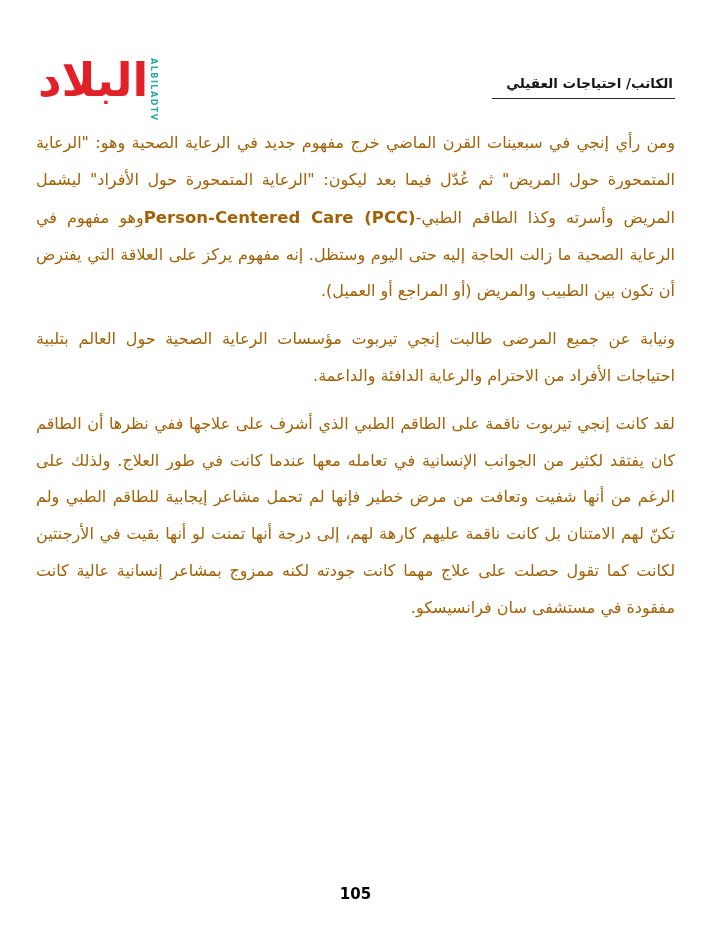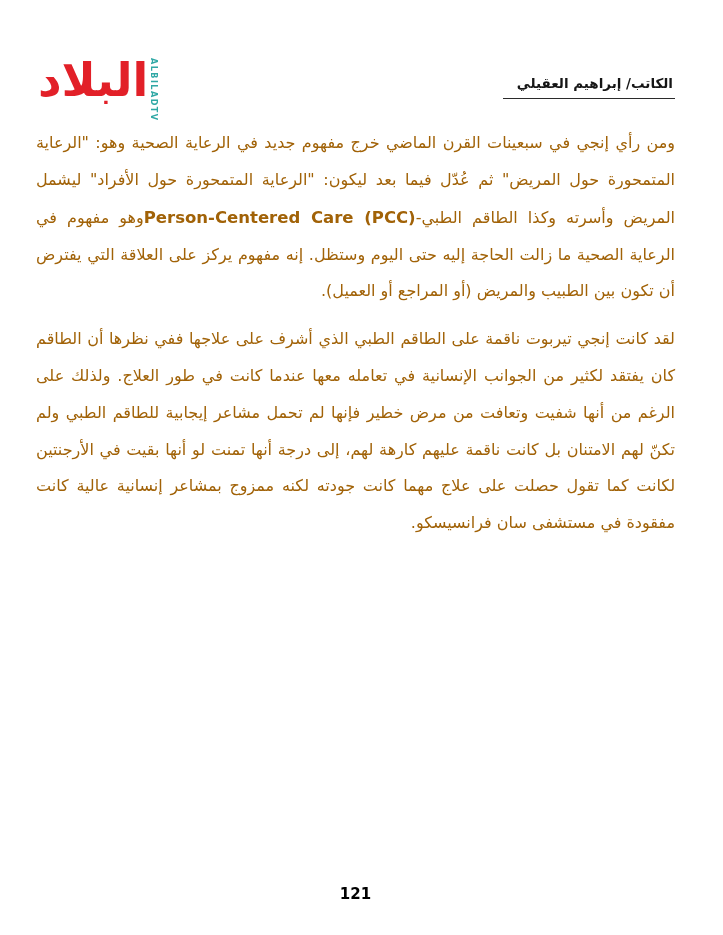--- a/index.html
+++ b/index.html
@@ -100,27 +100,28 @@
 <body>
 
 <div class="page">
 
   <div class="header">
     <div class="logo">
       <span class="logo-ar">البلاد</span>
       <span class="logo-vert">ALBILADTV</span>
     </div>
     <div class="author-wrap">
-      <span class="author">الكاتب/ إبراهيم العقيلي</span>
+      <span class="author">الكاتب/ احتياجات العقيلي</span>
     </div>
   </div>
 
   <div class="doc-body">
     <p><span>ومن رأي إنجي في سبعينات القرن الماضي خرج مفهوم جديد في الرعاية الصحية وهو: "الرعاية المتمحورة حول المريض" ثم عُدّل فيما بعد ليكون: "الرعاية المتمحورة حول الأفراد" ليشمل المريض وأسرته وكذا الطاقم الطبي-</span><span class="latin-term">Person-Centered Care (PCC)</span><span>وهو مفهوم في الرعاية الصحية ما زالت الحاجة إليه حتى اليوم وستظل. إنه مفهوم يركز على العلاقة التي يفترض أن تكون بين الطبيب والمريض (أو المراجع أو العميل).</span></p>
 
+    <p>ونيابة عن جميع المرضى طالبت إنجي تيربوت مؤسسات الرعاية الصحية حول العالم بتلبية احتياجات الأفراد من الاحترام والرعاية الدافئة والداعمة.</p>
 
     <p>لقد كانت إنجي تيربوت ناقمة على الطاقم الطبي الذي أشرف على علاجها ففي نظرها أن الطاقم كان يفتقد لكثير من الجوانب الإنسانية في تعامله معها عندما كانت في طور العلاج. ولذلك على الرغم من أنها شفيت وتعافت من مرض خطير فإنها لم تحمل مشاعر إيجابية للطاقم الطبي ولم تكنّ لهم الامتنان بل كانت ناقمة عليهم كارهة لهم، إلى درجة أنها تمنت لو أنها بقيت في الأرجنتين لكانت كما تقول حصلت على علاج مهما كانت جودته لكنه ممزوج بمشاعر إنسانية عالية كانت مفقودة في مستشفى سان فرانسيسكو.</p>
 
   </div>
 
-  <div class="page-number">121</div>
+  <div class="page-number">105</div>
 
 </div>
 
 </body></html>

